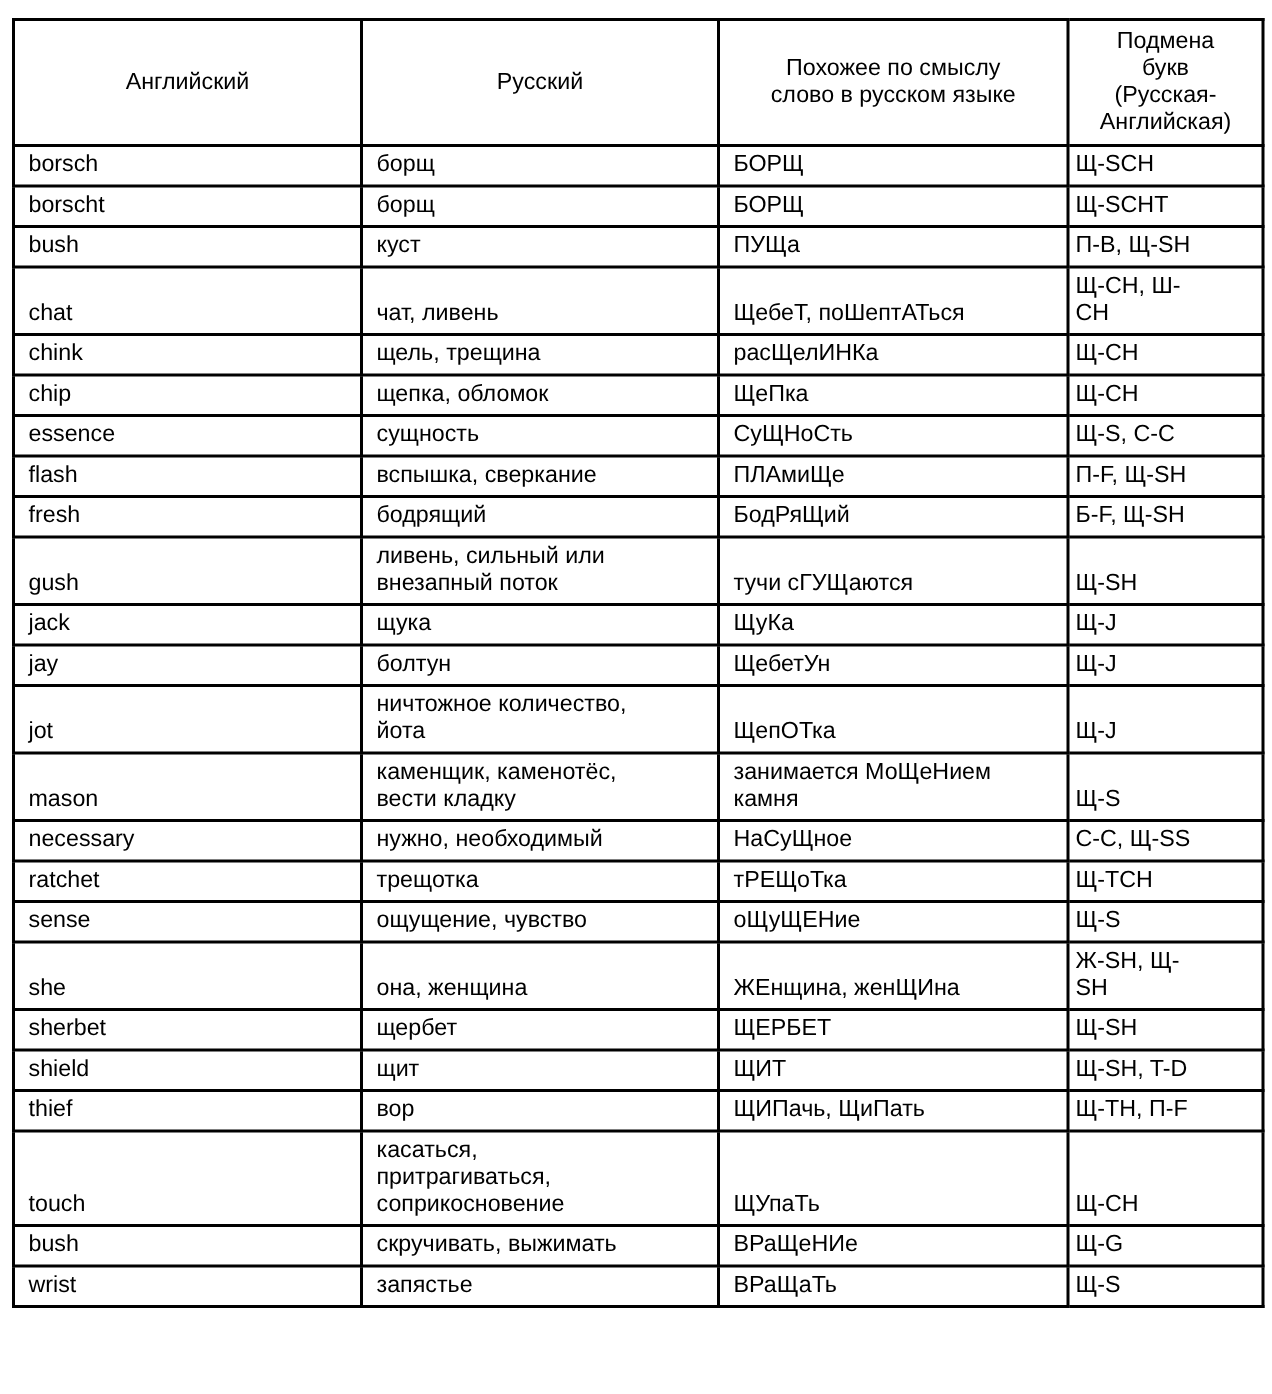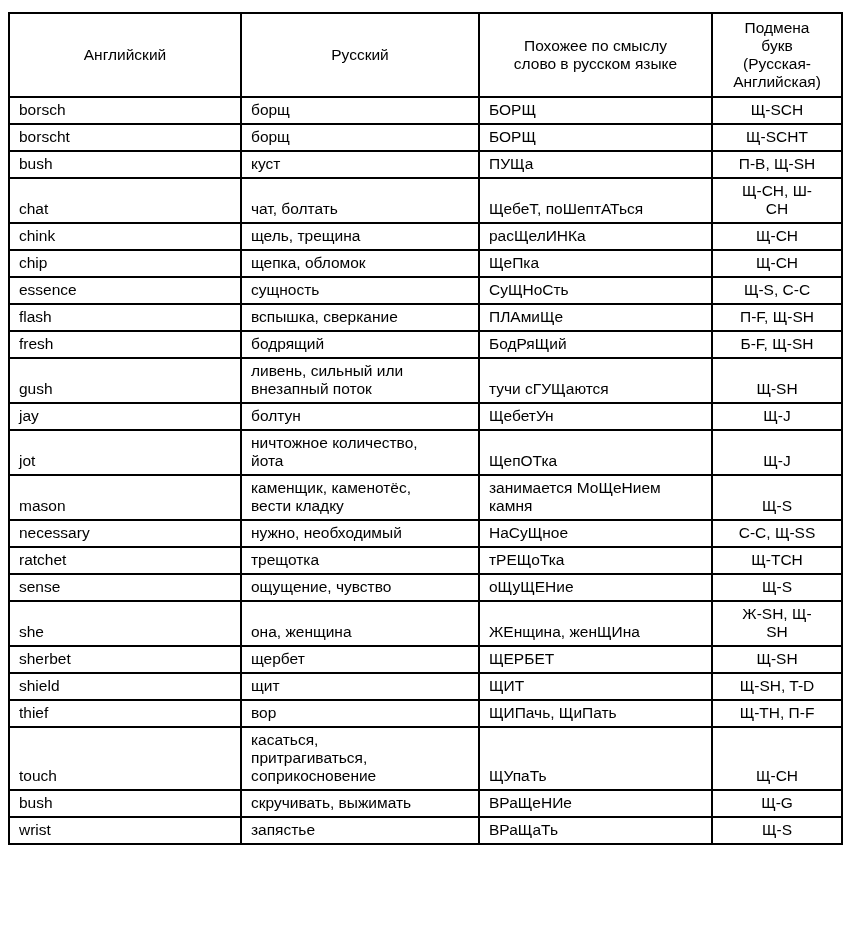--- a/index.html
+++ b/index.html
@@ -36,21 +36,21 @@
     vertical-align: middle;
     padding: 5px 4px;
     margin-left: 17px;
   }
   td {
     text-align: left;
     vertical-align: bottom;
     padding: 3px 8px 4px 9px;
   }
   td.c4 {
-    text-align: center;
+    text-align: left;
     padding-left: 4px;
     padding-right: 4px;
   }
 </style>
 </head>
 <body>
 
 <div class="wrap">
   <table class="vocab">
     <colgroup>
@@ -85,21 +85,21 @@
         <td class="c4">Щ-SCHT</td>
       </tr>
       <tr>
         <td class="c1">bush</td>
         <td class="c2">куст</td>
         <td class="c3">ПУЩа</td>
         <td class="c4">П-B, Щ-SH</td>
       </tr>
       <tr>
         <td class="c1">chat</td>
-        <td class="c2">чат, болтать</td>
+        <td class="c2">чат, ливень</td>
         <td class="c3">ЩебеТ, поШептАТься</td>
         <td class="c4">Щ-CH, Ш-
 CH</td>
       </tr>
       <tr>
         <td class="c1">chink</td>
         <td class="c2">щель, трещина</td>
         <td class="c3">расЩелИНКа</td>
         <td class="c4">Щ-CH</td>
       </tr>
@@ -126,20 +126,26 @@
         <td class="c2">бодрящий</td>
         <td class="c3">БодРяЩий</td>
         <td class="c4">Б-F, Щ-SH</td>
       </tr>
       <tr>
         <td class="c1">gush</td>
         <td class="c2">ливень, сильный или
 внезапный поток</td>
         <td class="c3">тучи сГУЩаются</td>
         <td class="c4">Щ-SH</td>
+      </tr>
+      <tr>
+        <td class="c1">jack</td>
+        <td class="c2">щука</td>
+        <td class="c3">ЩуКа</td>
+        <td class="c4">Щ-J</td>
       </tr>
       <tr>
         <td class="c1">jay</td>
         <td class="c2">болтун</td>
         <td class="c3">ЩебетУн</td>
         <td class="c4">Щ-J</td>
       </tr>
       <tr>
         <td class="c1">jot</td>
         <td class="c2">ничтожное количество,

